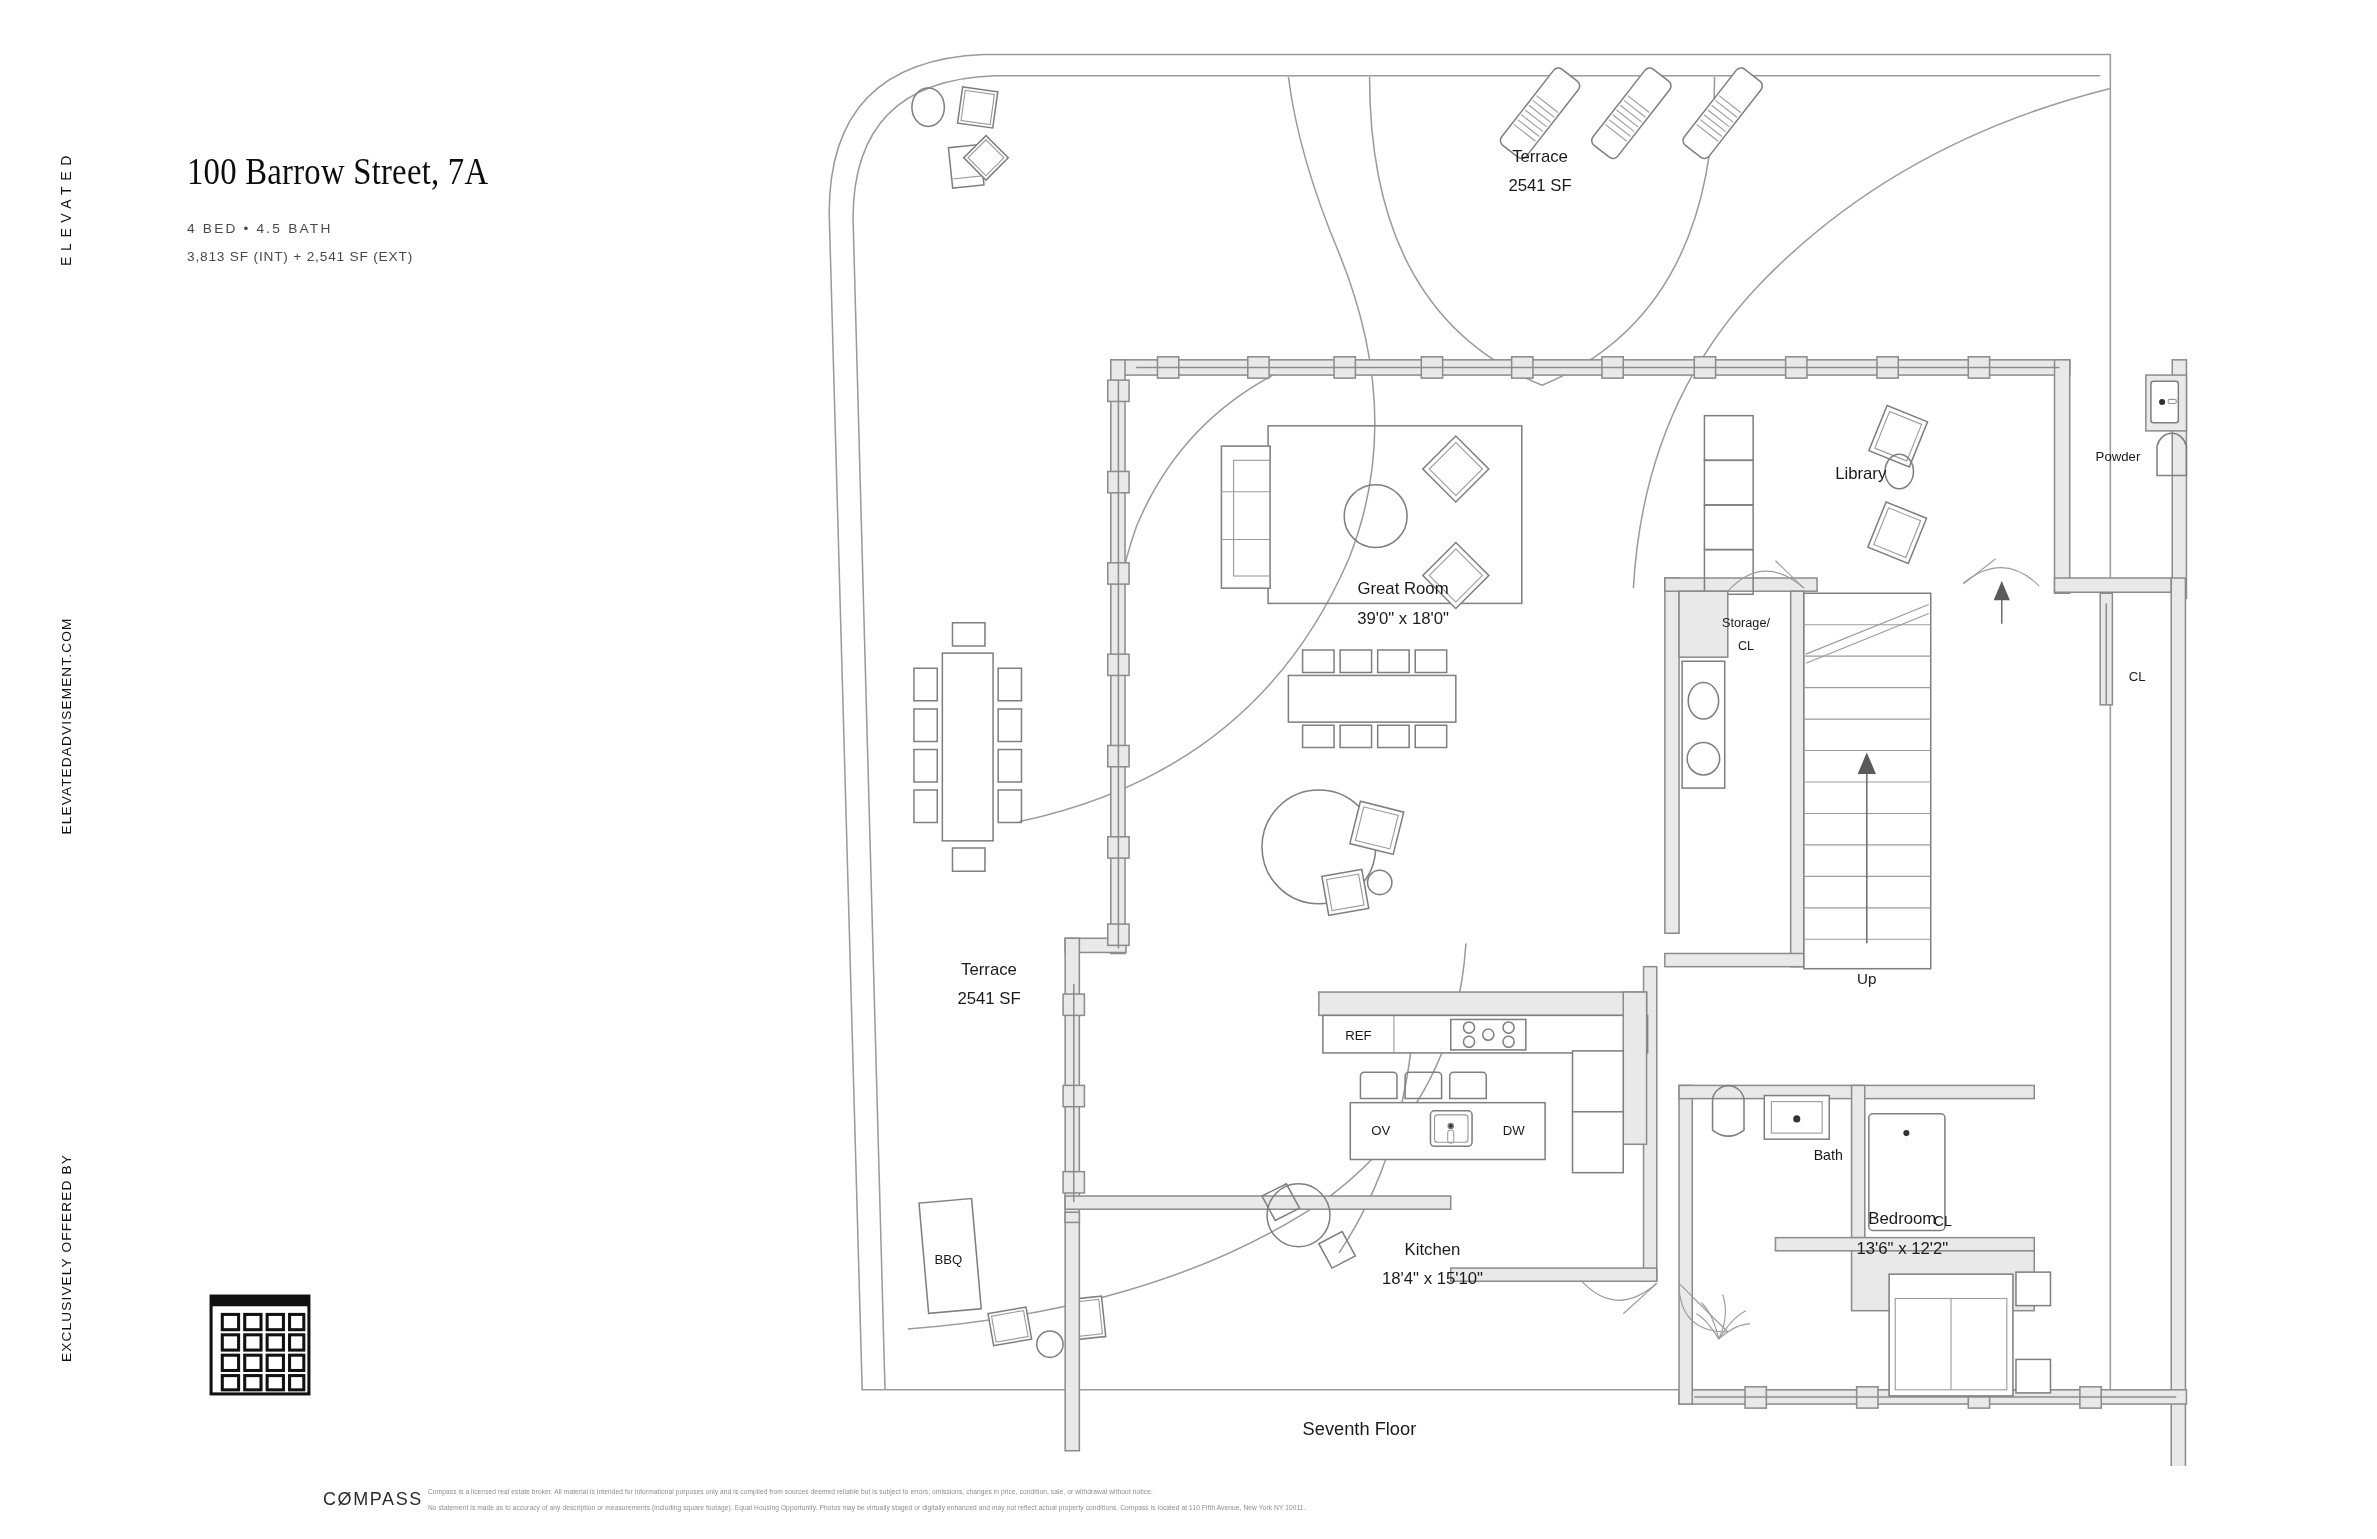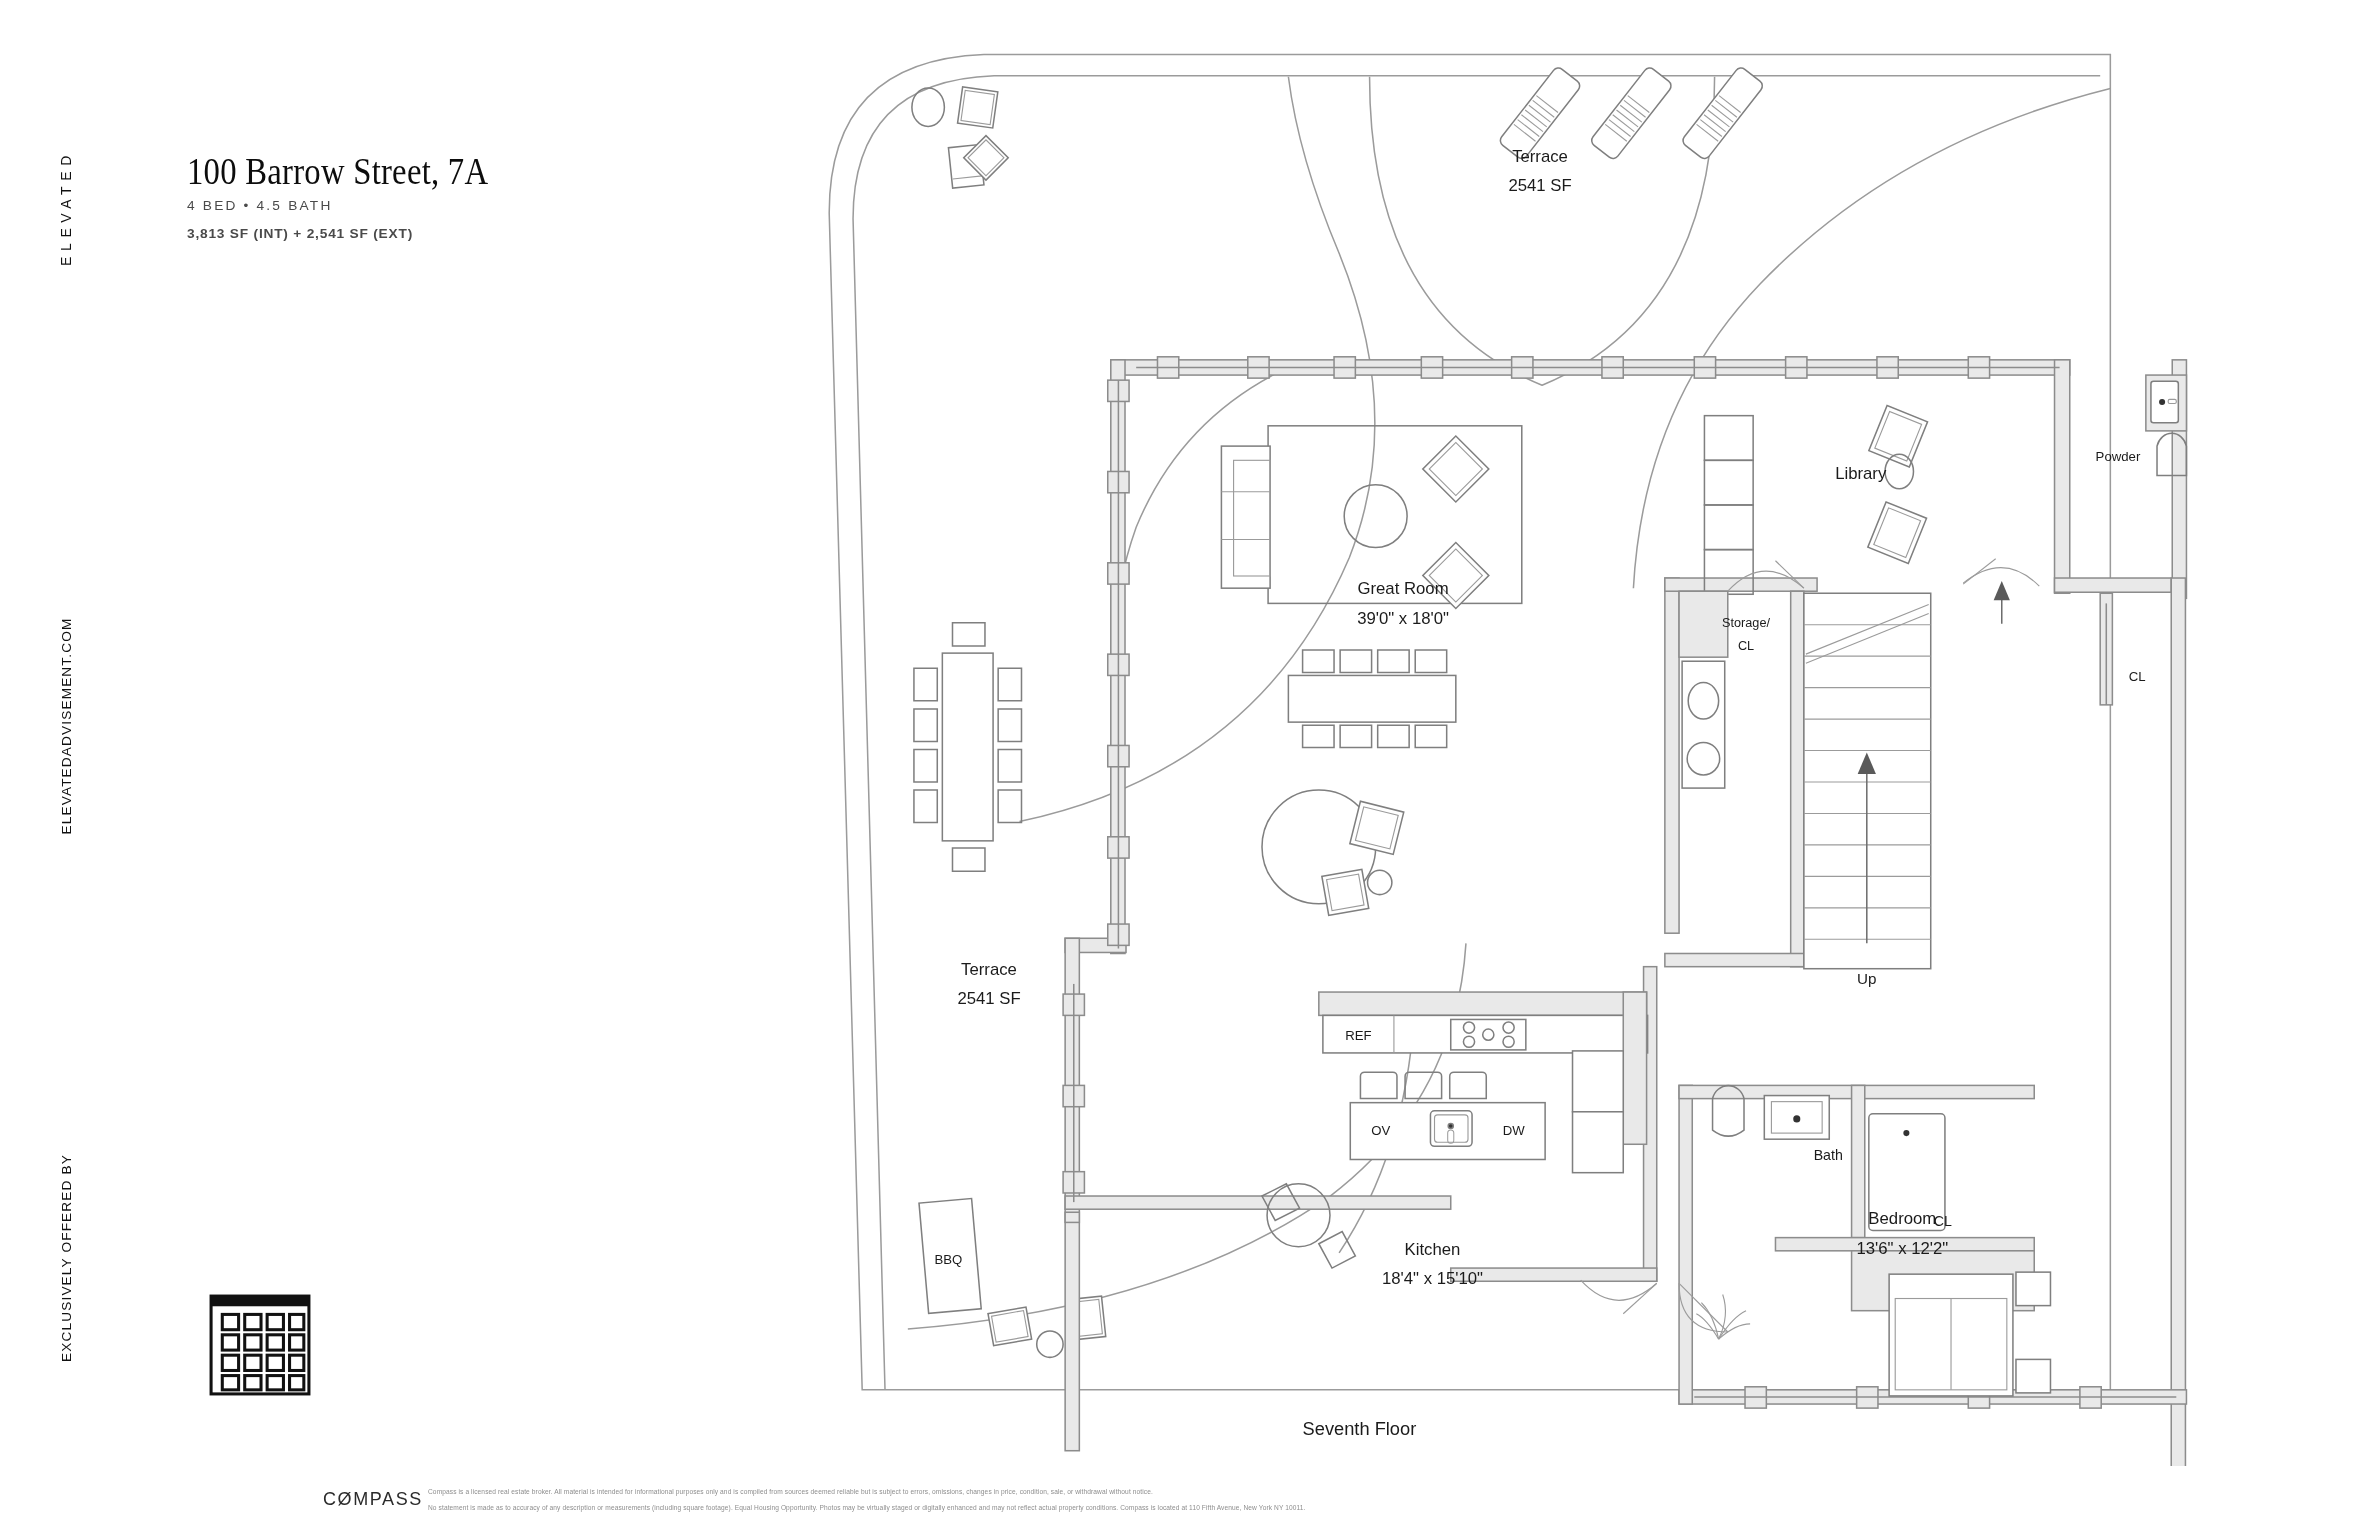--- a/index.html
+++ b/index.html
@@ -40,26 +40,26 @@
   
   .header{position:absolute;left:187px;top:152px;width:660px;}
   .h-title{
     font-family:"Liberation Serif", serif;
     font-size:38px;line-height:1.0;color:#0d0d0d;
     letter-spacing:0.3px;font-weight:400;
     white-space:nowrap;
     transform:scaleX(.86);transform-origin:left center;
   }
   .h-sub{
-    margin-top:8px;
+    margin-top:31px;
     font-size:13.7px;letter-spacing:2.2px;color:#4a4a4a;font-weight:400;
   }
   .h-sf{
     margin-top:13px;
-    font-size:13.7px;letter-spacing:0.8px;color:#4a4a4a;font-weight:700;
+    font-size:13.7px;letter-spacing:0.8px;color:#4a4a4a;font-weight:400;
   }
 
   
   .plan{position:absolute;left:781px;top:30px;width:1512px;height:1436px;}
   .plan svg{display:block;width:100%;height:100%;}
 
   
   .footer{position:absolute;left:315px;top:1481px;width:1725px;height:51px;}
   .compass-logo{
     position:absolute;left:8px;top:8px;

